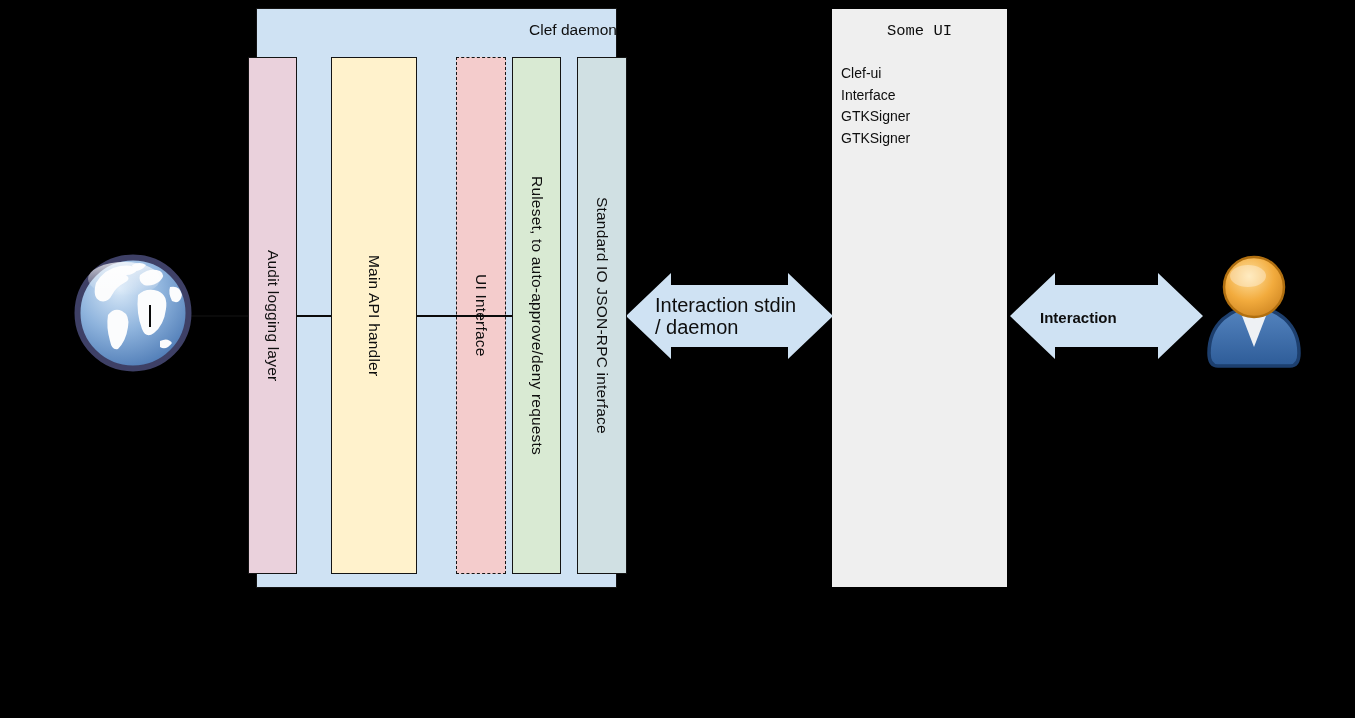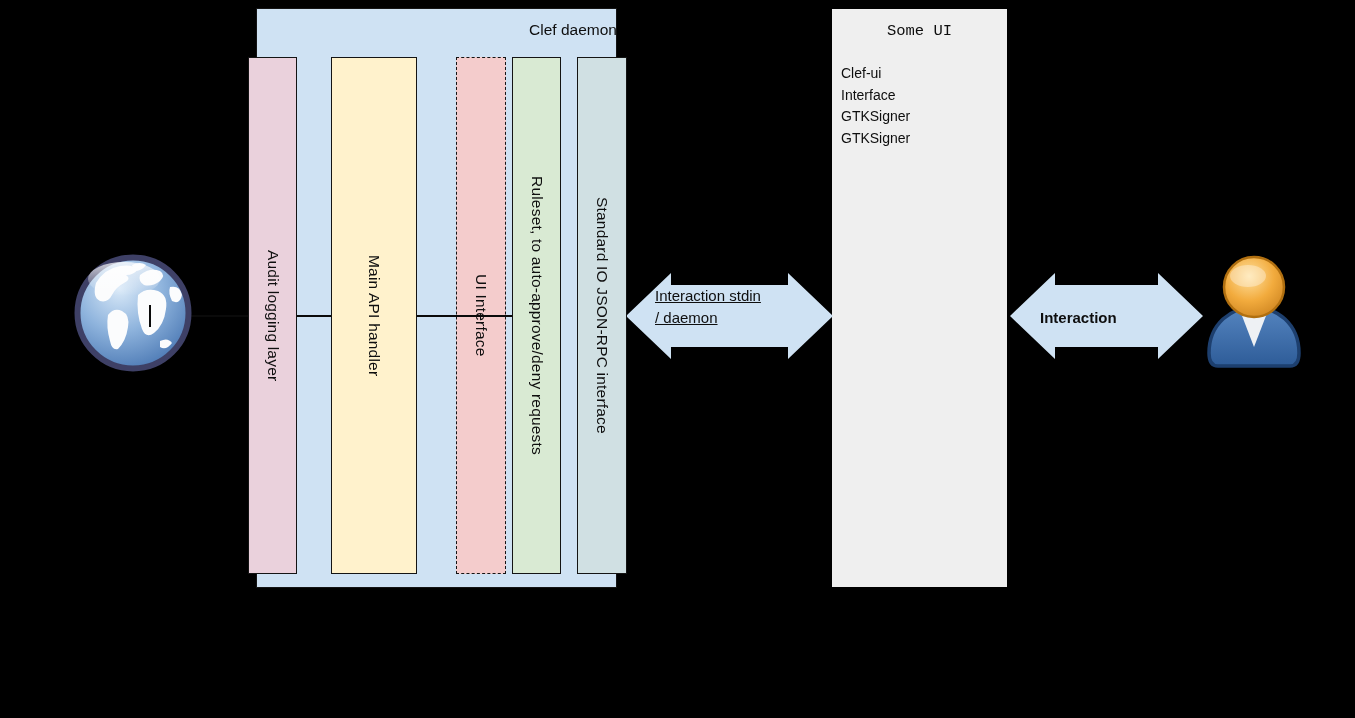--- a/index.html
+++ b/index.html
@@ -30,21 +30,21 @@
 
   
   .someui-box{left:832px;top:9px;width:175px;height:578px;background:#efefef;z-index:1;}
   .someui-title{left:832px;top:22px;width:175px;text-align:center;font-size:15.5px;z-index:2;font-family:Liberation Mono, monospace;}
   .someui-list{left:841px;top:63px;width:160px;z-index:2;font-size:14px;line-height:21.5px;}
 
   
   .arrow-svg{z-index:2;}
   .arrow1{left:626px;top:272px;}
   .arrow2{left:1010px;top:272px;}
-  .arrow1-label{left:655px;top:285px;font-size:15px;line-height:21.5px;z-index:5;text-decoration:underline;}
+  .arrow1-label{left:655px;top:295px;font-size:20px;line-height:21.5px;z-index:5;}
   .arrow2-label{left:1040px;top:309px;font-size:15px;z-index:5;font-weight:bold;}
 
   .icon-svg{z-index:5;}
   .globe{left:74px;top:253px;}
   .person{left:1206px;top:254px;}
 </style>
 </head>
 <body>
 
 <div class="abs clef-box"></div>

